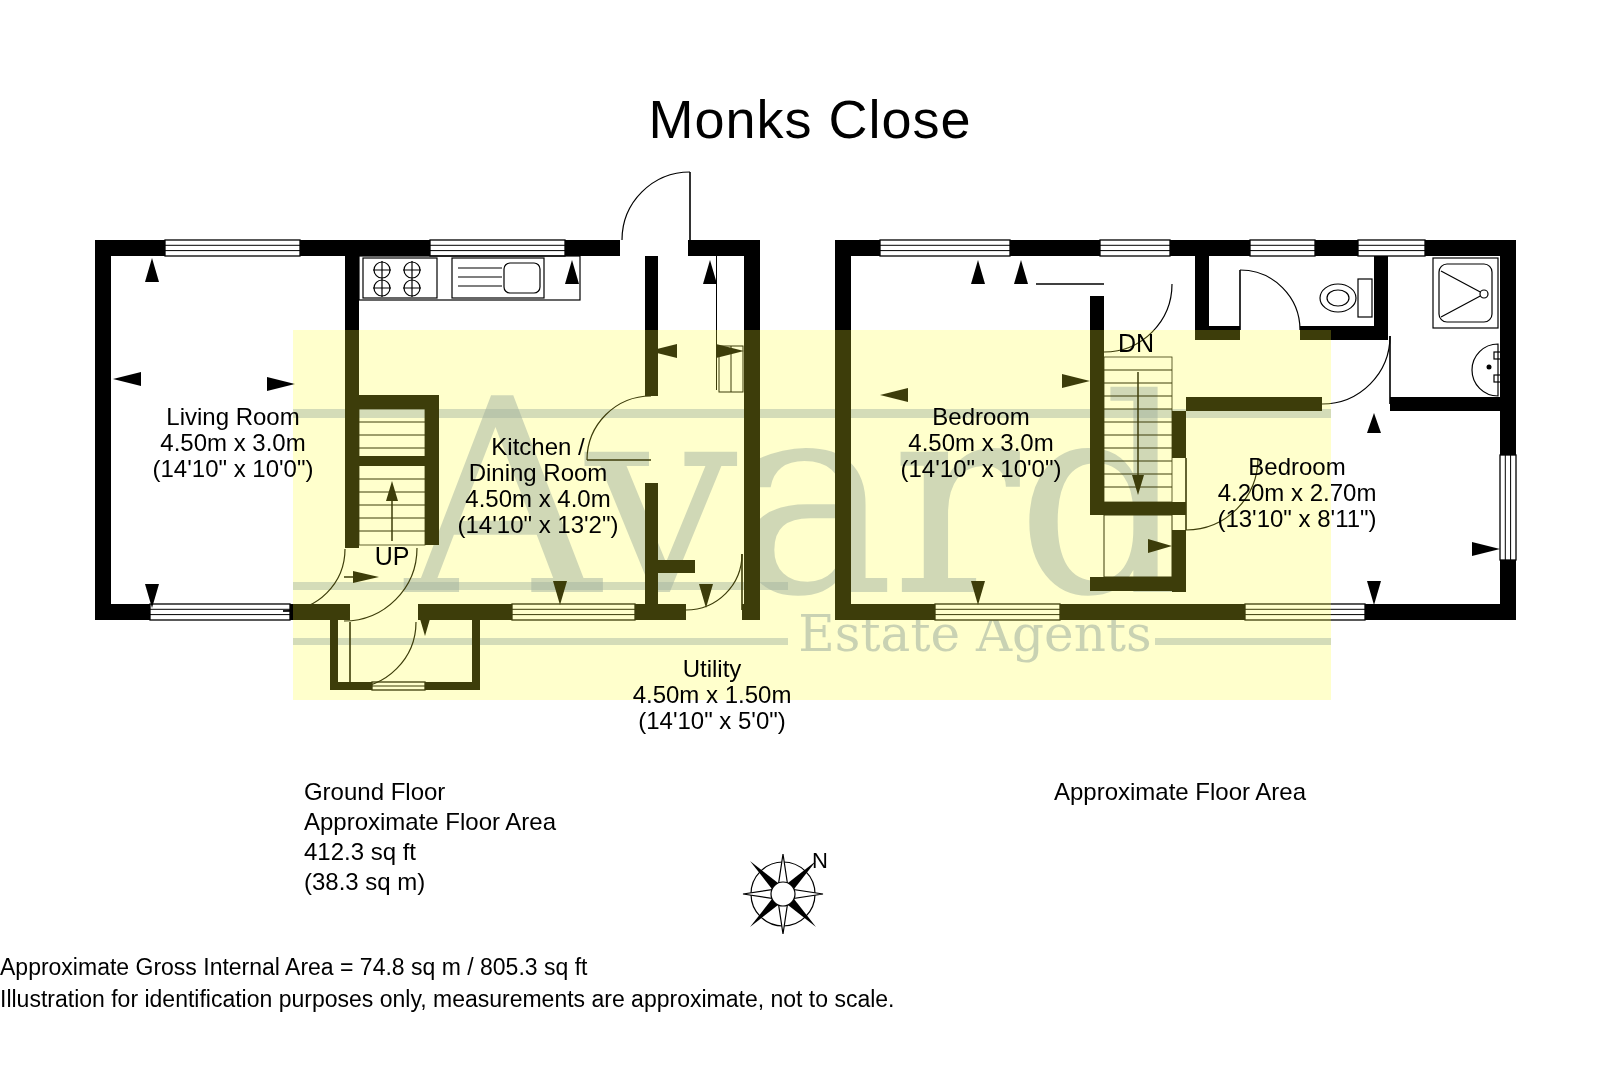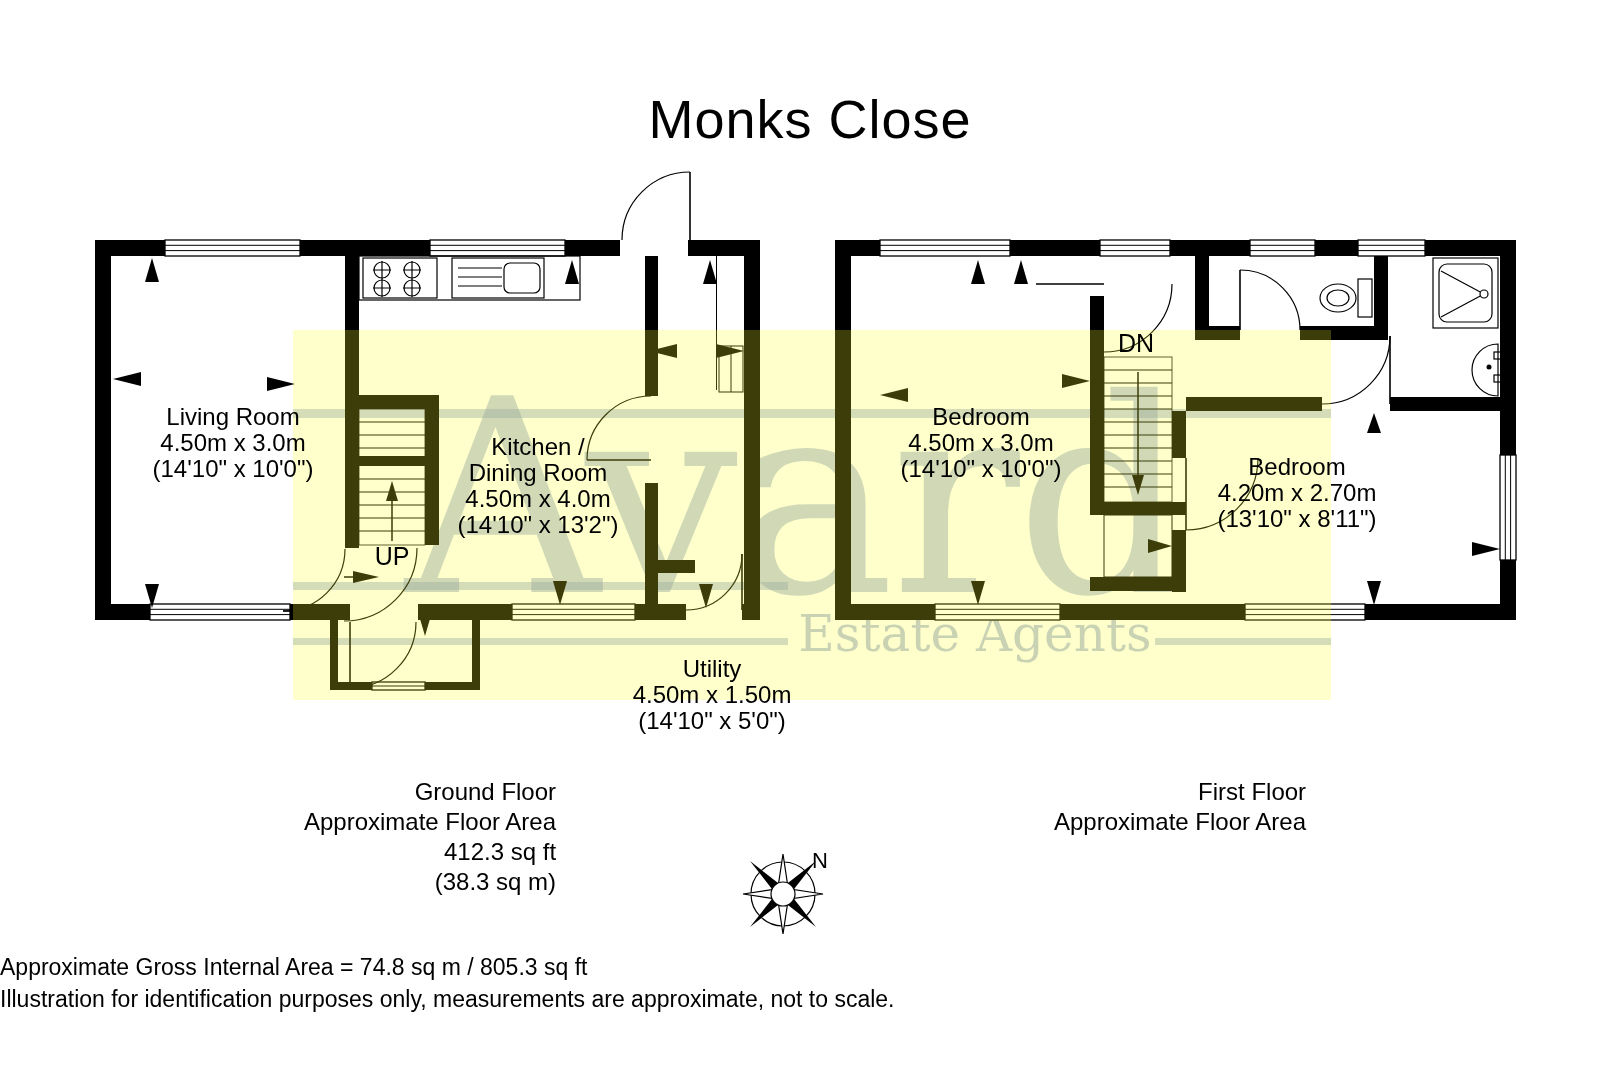--- a/index.html
+++ b/index.html
@@ -6,21 +6,21 @@
   body{width:1620px;height:1080px;position:relative;background:#fff;
        font-family:"Liberation Sans",sans-serif;color:#000;overflow:hidden}
   #plan-svg{position:absolute;left:0;top:0;z-index:1}
   #highlight-overlay{position:absolute;left:293px;top:330px;width:1038px;height:370px;
        background:rgba(255,255,40,0.24);z-index:2;pointer-events:none}
   #page-title{position:absolute;left:810px;top:88px;transform:translateX(-50%);
        font-size:54px;font-weight:normal;letter-spacing:1px;white-space:nowrap;z-index:3}
   .lbl{position:absolute;transform:translateX(-50%);text-align:center;white-space:nowrap;
        font-size:24px;line-height:26px;z-index:3}
   .stair-lbl{position:absolute;transform:translateX(-50%);font-size:25px;line-height:26px;z-index:3}
-  .area-block{position:absolute;transform:translateX(-50%);text-align:right;white-space:nowrap;
+  .area-block{position:absolute;transform:translateX(-50%);text-align:left;white-space:nowrap;
        font-size:24px;line-height:30px;z-index:3}
   .foot-row{position:absolute;left:0;width:1620px;text-align:left;font-size:23px;
        line-height:30px;z-index:3}
 </style>
 </head>
 <body>
 
 <svg id="plan-svg" width="1620" height="1080" viewBox="0 0 1620 1080" xmlns="http://www.w3.org/2000/svg">
 
   <g>
@@ -305,18 +305,17 @@
 <div class="stair-lbl" style="left:1136px;top:330px">DN</div>
 
 <div class="area-block" style="left:430px;top:777px">
   <div>Ground Floor</div>
   <div>Approximate Floor Area</div>
   <div>412.3 sq ft</div>
   <div>(38.3 sq m)</div>
 </div>
 
 <div class="area-block" style="left:1180px;top:777px">
-  <div>First Floor</div>
   <div>Approximate Floor Area</div>
 </div>
 
 <div class="foot-row" style="top:952px">Approximate Gross Internal Area = 74.8 sq m / 805.3 sq ft</div>
 <div class="foot-row" style="top:984px">Illustration for identification purposes only, measurements are approximate, not to scale.</div>
 
 </body></html>

